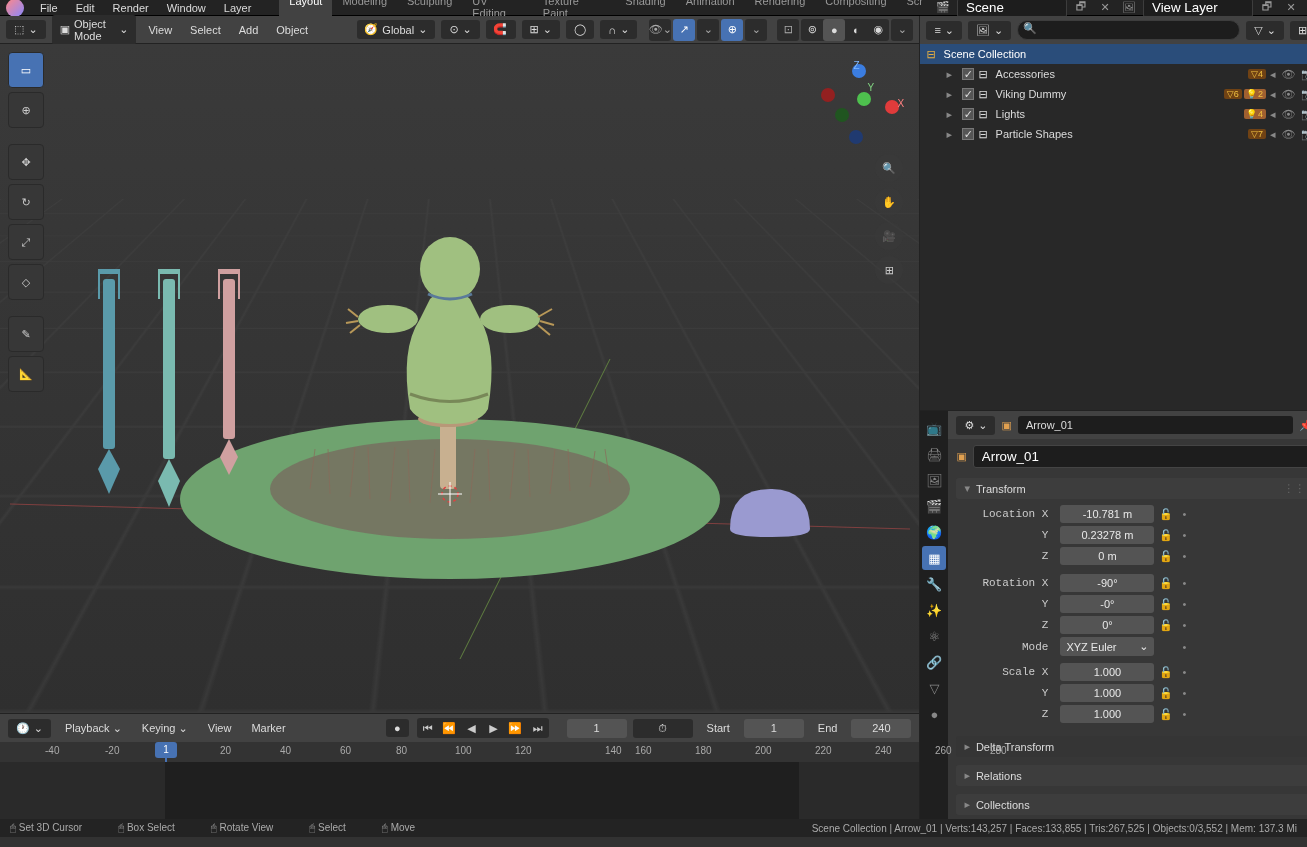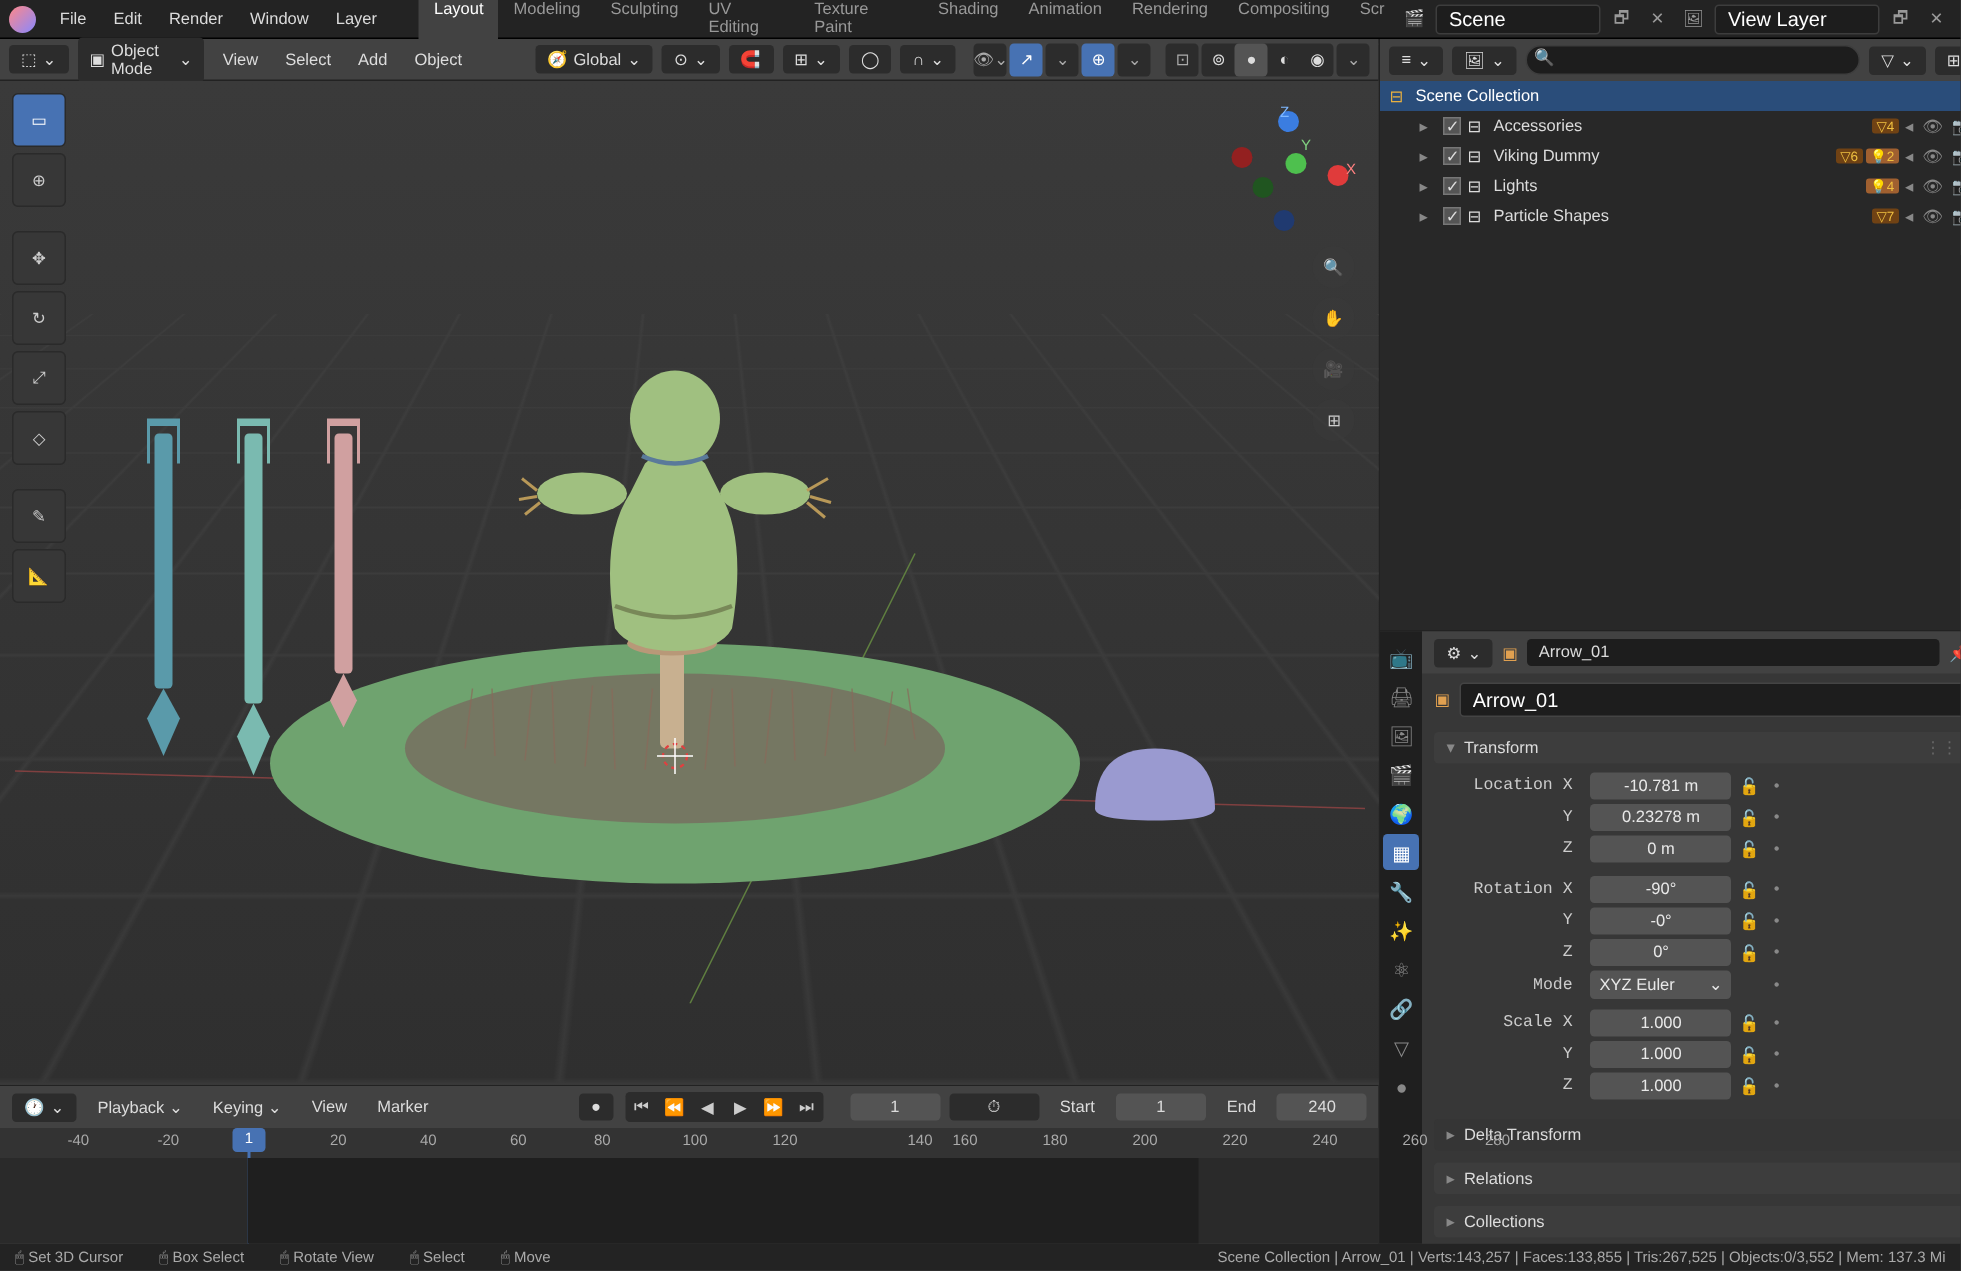--- a/index.html
+++ b/index.html
@@ -1,17 +1,17 @@
 <!DOCTYPE html>
 <html><head>
 <meta charset="utf-8">
 <style>
 * { margin: 0; padding: 0; box-sizing: border-box; font-family: sans-serif; }
 body { background: #323232; color: #dcdcdc; font-size: 11px; overflow: hidden; width: 1307px; height: 847px; }
-.topbar { height: 26px; background: #232323; display: flex; align-items: center; padding: 0 6px; border-bottom: 1px solid #000; }
+.topbar { height: 16px; background: #232323; display: flex; align-items: center; padding: 0 6px; border-bottom: 1px solid #000; }
 .topbar .logo { width: 18px; height: 18px; background: linear-gradient(135deg,#f88 0%,#88f 100%); border-radius: 50%; margin-right: 8px; }
 .topbar .menus { display: flex; gap: 2px; }
 .topbar .menus span { padding: 4px 8px; cursor: pointer; }
 .topbar .workspaces { display: flex; margin-left: 20px; border-bottom: 1px solid #555;}
 .topbar .workspaces span { padding: 5px 10px; cursor: pointer; color: #999; }
 .topbar .workspaces span.active { background: #424242; color: #fff; border-top-left-radius: 4px; border-top-right-radius: 4px;}
 .topbar .right { margin-left: auto; display: flex; align-items: center; gap: 4px;}
 .topbar .right .sceneinput { background: #1d1d1d; border: 1px solid #3d3d3d; color: #fff; padding: 2px 8px; width: 110px; height: 20px; border-radius: 3px;}
 .topbar .right .icon { width: 20px; height: 20px; display:flex; align-items:center; justify-content:center; color:#999; }
 .main { display: flex; height: calc(100% - 26px - 18px); }
@@ -81,21 +81,21 @@
 .props-name-row .nameinput { flex:1; background:#1d1d1d; border:1px solid #444; padding:3px 8px; border-radius:3px; color:#fff;}
 .panel { margin:4px 8px;}
 .panel-header { background:#3d3d3d; padding:4px 8px; border-radius:3px; display:flex; align-items:center; gap:6px;}
 .panel-header .arrow { color:#888;}
 .panel-body { padding:6px 4px;}
 .prop-row { display:flex; align-items:center; margin-bottom:3px; gap:4px;}
 .prop-row .label { width:96px; text-align:right; padding-right:8px; color:#ccc; font-size:11px;font-family:Liberation Mono, monospace;}
 .prop-row .value { flex:1; max-width:94px; background:#545454; padding:3px 6px; border-radius:3px; text-align:center; font-size:11px; color:#e8e8e8;}
 .prop-row .extra { display:flex; gap:2px;}
 .prop-row .extra .eb { width:16px; height:18px; color:#888; display:flex;align-items:center;justify-content:center;}
-.statusbar { height:18px; background:#232323; display:flex; align-items:center; padding:0 10px; font-size:10px; color:#aaa; gap:24px;}
+.statusbar { height:18px; background:#232323; display:flex; align-items:center; padding:0 10px; font-size:10px; color:#aaa; gap:36px;}
 .statusbar .sb-right { margin-left:auto; display:flex; gap:8px;}
 .select-style { background:#2c2c2c; padding:3px 8px; border-radius:3px; display:flex; align-items:center; gap:20px;}
 </style>
 </head>
 <body>
 
 <div class="topbar">
   <div class="logo"></div>
   <div class="menus">
     <span>File</span>

